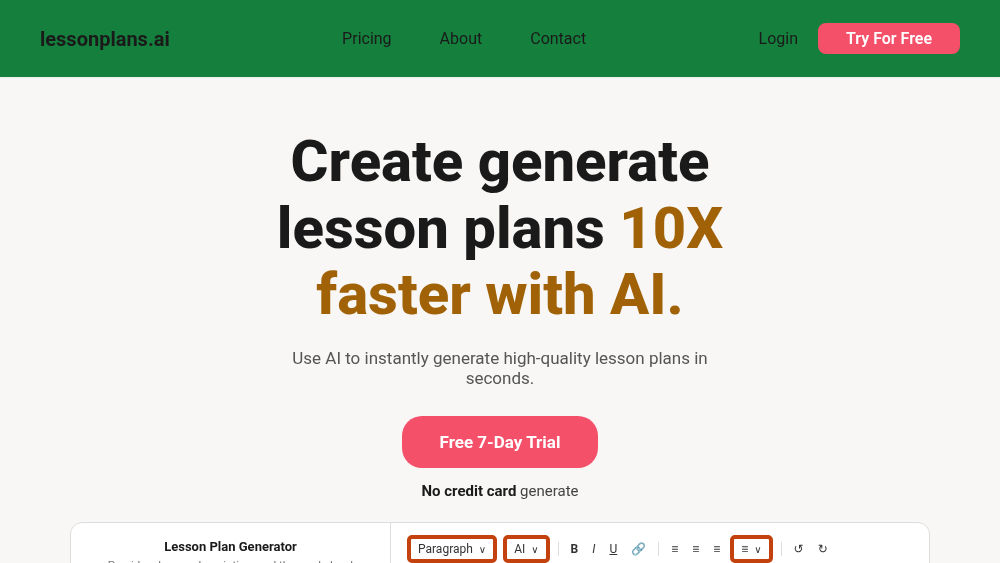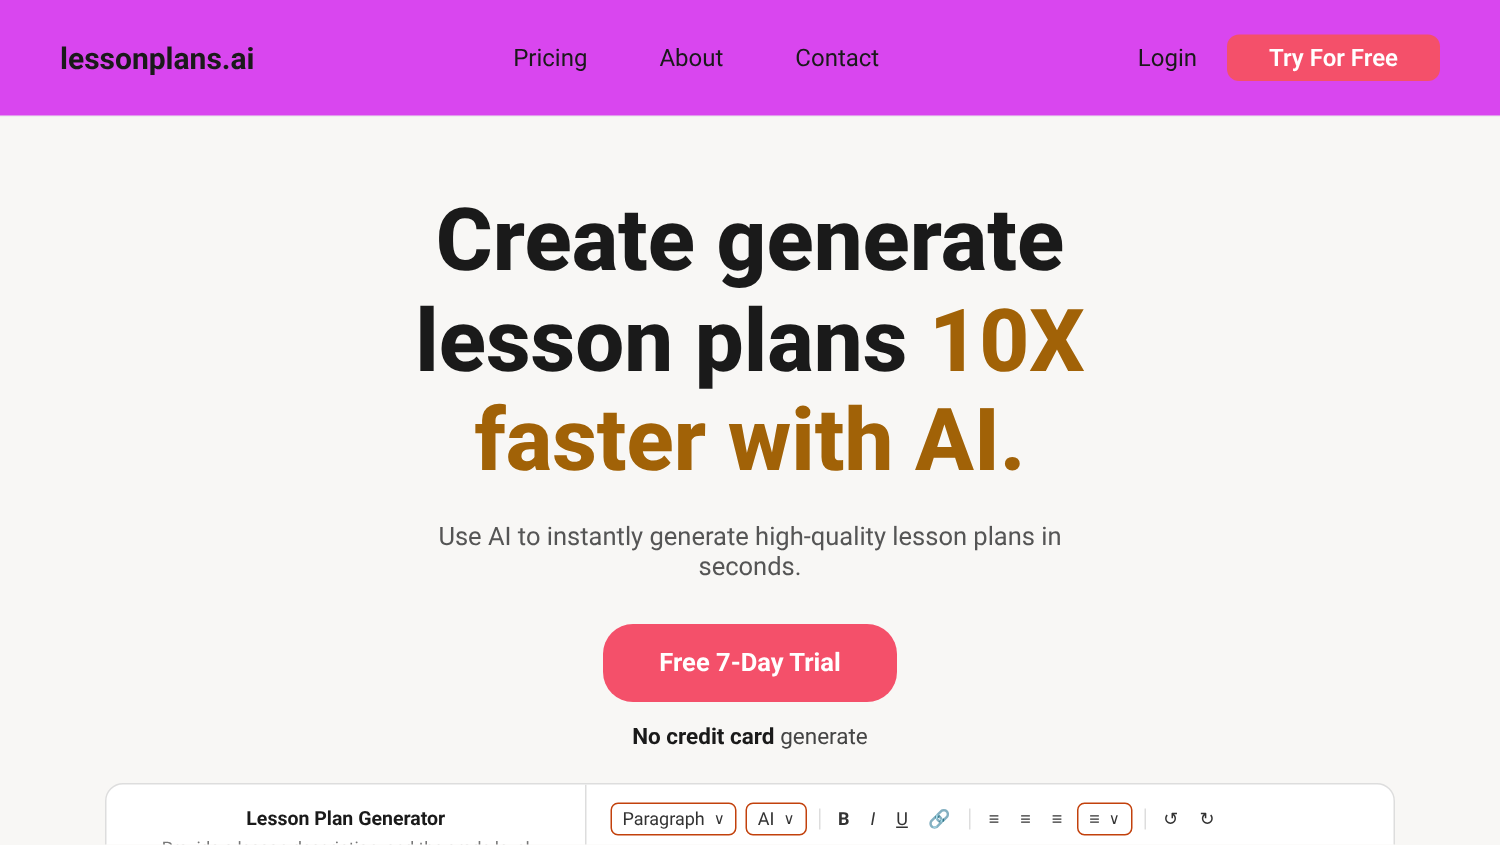--- a/index.html
+++ b/index.html
@@ -17,21 +17,21 @@
       overflow: hidden;
     }
 
     
     .navbar {
       display: flex;
       align-items: center;
       justify-content: space-between;
       padding: 0 40px;
       height: 78px;
-      background-color: #d946ef;
+      background-color: #15803d;
       border-bottom: 1px solid #eee;
     }
 
     .navbar-logo {
       font-size: 20px;
       font-weight: 700;
       color: #1a1a1a;
     }
 
     .navbar-nav {
@@ -172,21 +172,21 @@
       align-items: center;
       gap: 6px;
       margin-bottom: 10px;
       flex-wrap: wrap;
     }
 
     .toolbar-group {
       display: flex;
       align-items: center;
       gap: 4px;
-      border: 1px solid #c2410c;
+      border: 4px solid #c2410c;
       border-radius: 5px;
       padding: 3px 7px;
       font-size: 12px;
       color: #333;
     }
 
     .toolbar-btn {
       font-size: 12px;
       color: #333;
       cursor: pointer;

